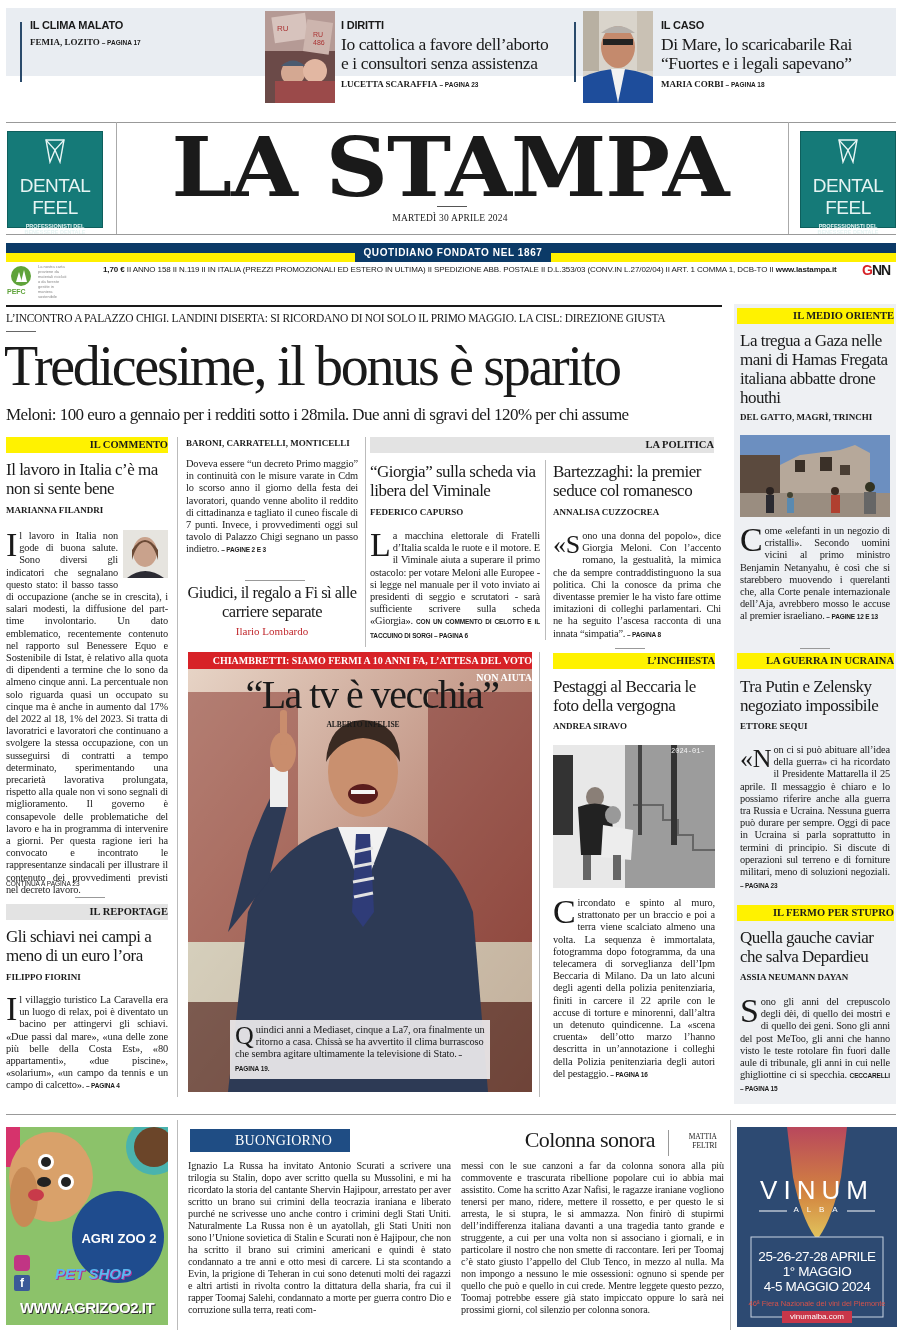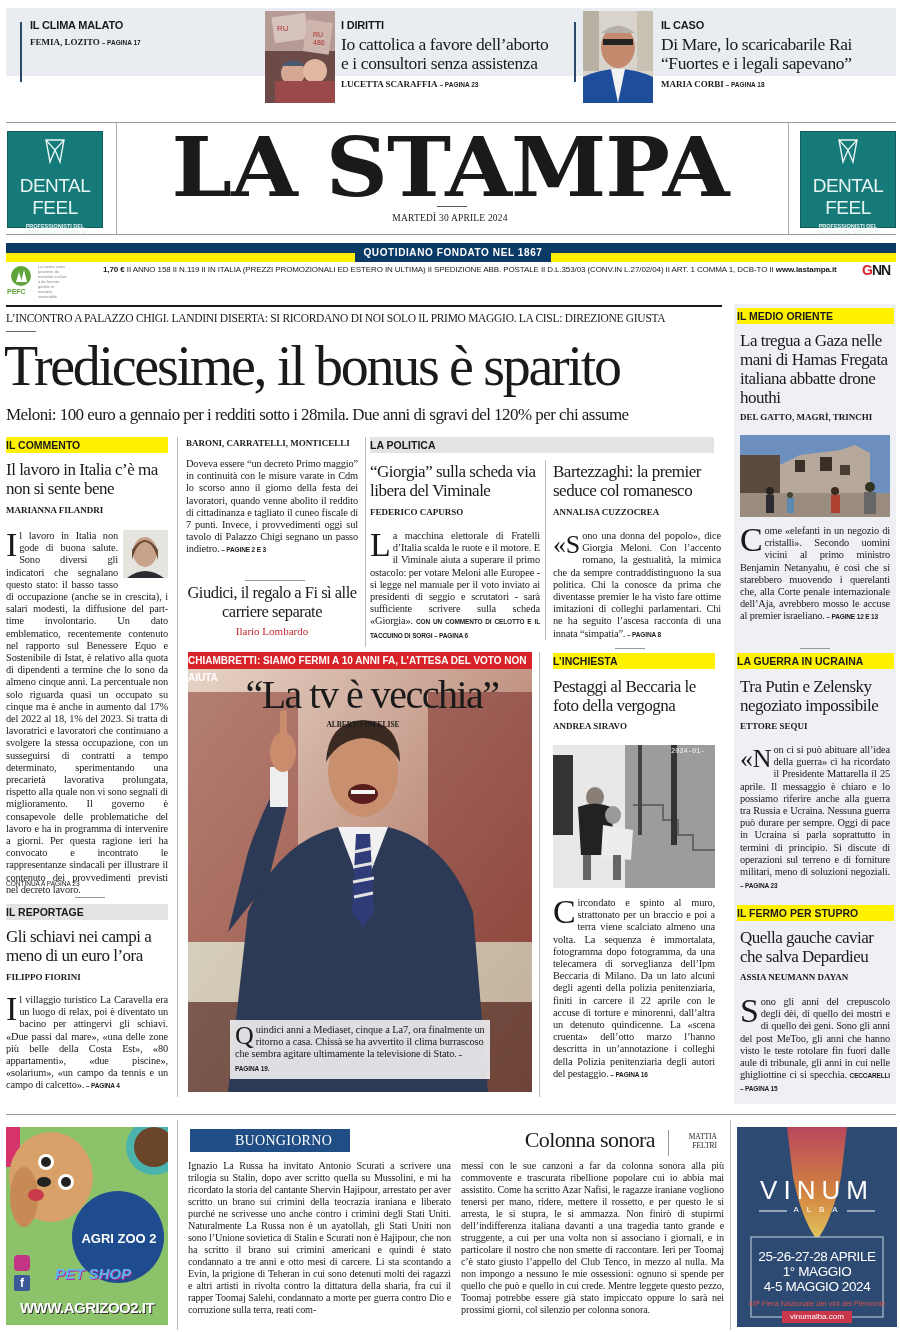--- a/index.html
+++ b/index.html
@@ -36,21 +36,21 @@
   #pefc-text { left: 38px; top: 264px; width: 30px; font-family: "Liberation Sans", sans-serif; font-size: 4px; color: #888; line-height: 5px; }
   #gnn { left: 862px; top: 262px; font-family: "Liberation Sans", sans-serif; font-weight: bold; font-size: 14px; letter-spacing: -1px; }
 
   
   #main-rule { left: 6px; top: 305px; width: 716px; height: 2px; background: #1a1a1a; }
   #overline { left: 6px; top: 312px; width: 716px; font-size: 11.5px; letter-spacing: -0.3px; font-stretch: condensed; white-space: nowrap; }
   #overline-rule { left: 6px; top: 331px; width: 30px; height: 1px; background: #666; }
   #main-headline { left: 4px; top: 330px; width: 720px; font-size: 56px; letter-spacing: -2.3px; line-height: 72px; white-space: nowrap; }
   #main-sub { left: 6px; top: 405px; width: 716px; font-size: 17px; letter-spacing: -0.55px; white-space: nowrap; }
 
-  .label-box { font-family: Liberation Sans, sans-serif; font-weight: bold; font-size: 10.5px; text-align: left; line-height: 16px; height: 16px; }
+  .label-box { font-family: Liberation Serif, serif; font-weight: bold; font-size: 10.5px; text-align: right; line-height: 16px; height: 16px; }
   .yellow { background: #fff200; }
   .grey { background: #e3e3e3; }
   .red { background: #d72227; color: #fff; }
 
   .col-head { font-size: 17px; line-height: 19px; letter-spacing: -0.5px; }
   .col-by { font-weight: bold; font-size: 9px; letter-spacing: 0; }
   .body-text { font-size: 10.4px; line-height: 12.2px; text-align: justify; letter-spacing: -0.15px; hyphens: auto; }
   .pag { font-family: "Liberation Sans", sans-serif; font-weight: bold; font-size: 6.5px; }
   .dropcap { float: left; font-size: 34px; line-height: 28px; margin-right: 2px; margin-top: 1px; }
 

